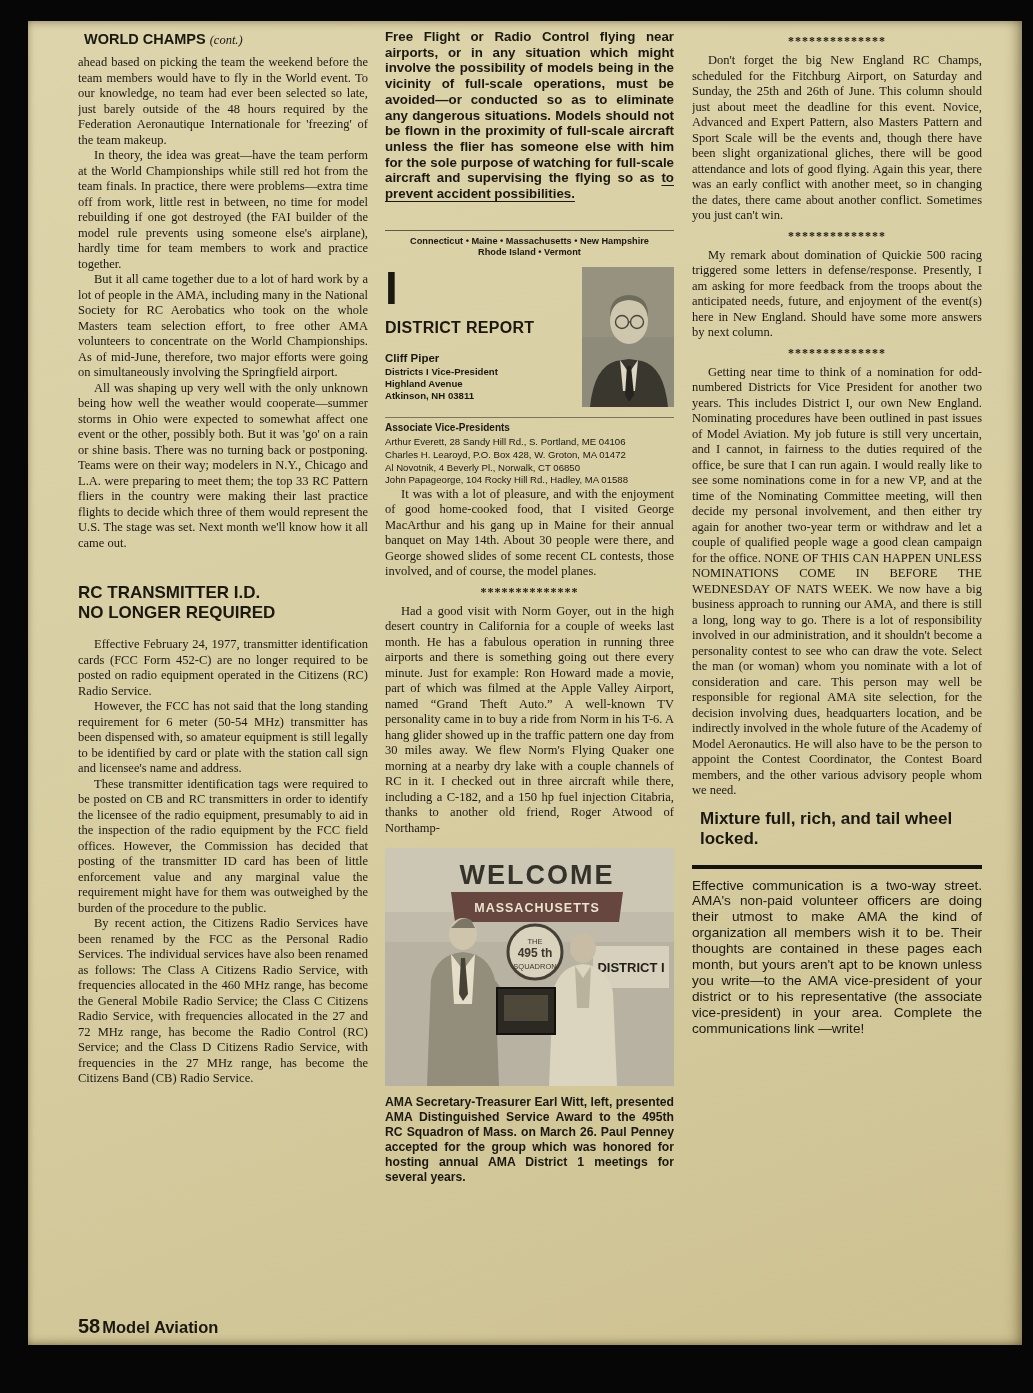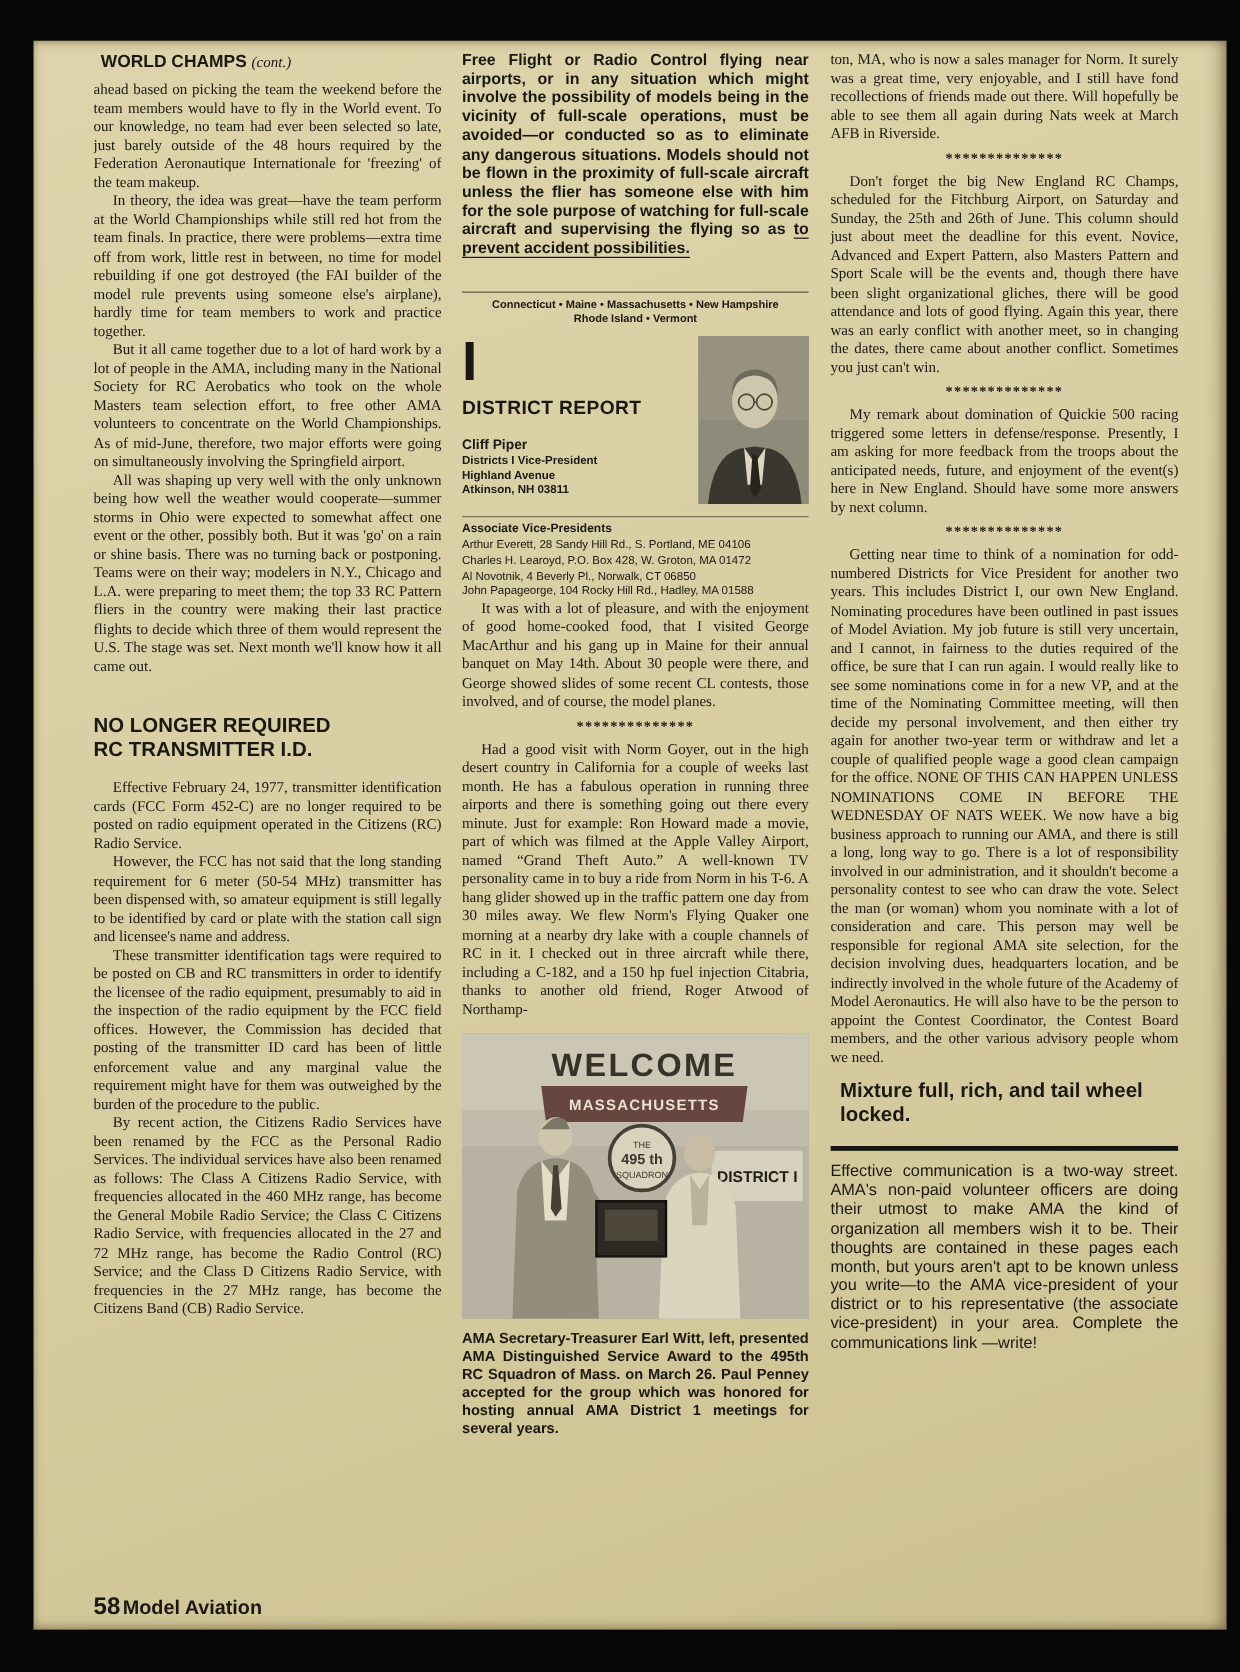--- a/index.html
+++ b/index.html
@@ -1,19 +1,19 @@
 <!DOCTYPE html>
 <html><head>
 <meta charset="utf-8">
 <style>
   html,body{margin:0;padding:0;}
   body{width:1033px;height:1393px;background:#0a0a0a;}
   .frame{position:relative;width:1033px;height:1393px;background:#060606;overflow:hidden;}
   .paper{
-    position:absolute;left:28px;top:34px;width:994px;height:1324px;
+    position:absolute;left:28px;top:21px;width:994px;height:1324px;
     background:linear-gradient(160deg,#ddd4ab 0%,#d7cda1 55%,#cdc191 100%);
     color:#1b1812;
     box-shadow:inset -9px 0 14px -6px rgba(70,55,20,.55),
                inset 0 -6px 10px -5px rgba(70,55,20,.4),
                inset 4px 0 8px -5px rgba(70,55,20,.35),
                inset 0 5px 8px -5px rgba(70,55,20,.35);
     font-family:"Liberation Serif",serif;
   }
   .col{position:absolute;top:8px;height:1288px;overflow:hidden;}
   .col-left{left:50px;width:290px;}
@@ -67,22 +67,22 @@
       <div class="h-world">
         <span class="hw-main">WORLD CHAMPS</span>
         <span class="hw-cont">(cont.)</span>
       </div>
       <p class="body first">ahead based on picking the team the weekend before the team members would have to fly in the World event. To our knowledge, no team had ever been selected so late, just barely outside of the 48 hours required by the Federation Aeronautique Internationale for 'freezing' of the team makeup.</p>
       <p class="body">In theory, the idea was great—have the team perform at the World Championships while still red hot from the team finals. In practice, there were problems—extra time off from work, little rest in between, no time for model rebuilding if one got destroyed (the FAI builder of the model rule prevents using someone else's airplane), hardly time for team members to work and practice together.</p>
       <p class="body">But it all came together due to a lot of hard work by a lot of people in the AMA, including many in the National Society for RC Aerobatics who took on the whole Masters team selection effort, to free other AMA volunteers to concentrate on the World Championships. As of mid-June, therefore, two major efforts were going on simultaneously involving the Springfield airport.</p>
       <p class="body">All was shaping up very well with the only unknown being how well the weather would cooperate—summer storms in Ohio were expected to somewhat affect one event or the other, possibly both. But it was 'go' on a rain or shine basis. There was no turning back or postponing. Teams were on their way; modelers in N.Y., Chicago and L.A. were preparing to meet them; the top 33 RC Pattern fliers in the country were making their last practice flights to decide which three of them would represent the U.S. The stage was set. Next month we'll know how it all came out.</p>
 
       <div class="h-rc">
+        <div>RC TRANSMITTER I.D.</div>
         <div>NO LONGER REQUIRED</div>
-        <div>RC TRANSMITTER I.D.</div>
       </div>
       <p class="body">Effective February 24, 1977, transmitter identification cards (FCC Form 452-C) are no longer required to be posted on radio equipment operated in the Citizens (RC) Radio Service.</p>
       <p class="body">However, the FCC has not said that the long standing requirement for 6 meter (50-54 MHz) transmitter has been dispensed with, so amateur equipment is still legally to be identified by card or plate with the station call sign and licensee's name and address.</p>
       <p class="body">These transmitter identification tags were required to be posted on CB and RC transmitters in order to identify the licensee of the radio equipment, presumably to aid in the inspection of the radio equipment by the FCC field offices. However, the Commission has decided that posting of the transmitter ID card has been of little enforcement value and any marginal value the requirement might have for them was outweighed by the burden of the procedure to the public.</p>
       <p class="body">By recent action, the Citizens Radio Services have been renamed by the FCC as the Personal Radio Services. The individual services have also been renamed as follows: The Class A Citizens Radio Service, with frequencies allocated in the 460 MHz range, has become the General Mobile Radio Service; the Class C Citizens Radio Service, with frequencies allocated in the 27 and 72 MHz range, has become the Radio Control (RC) Service; and the Class D Citizens Radio Service, with frequencies in the 27 MHz range, has become the Citizens Band (CB) Radio Service.</p>
     </div>
 
     <div class="col col-mid">
       <p class="lead">
         <span>Free Flight or Radio Control flying near airports, or in any situation which might involve the possibility of models being in the vicinity of full-scale operations, must be avoided—or conducted so as to eliminate any dangerous situations. Models should not be flown in the proximity of full-scale aircraft unless the flier has someone else with him for the sole purpose of watching for full-scale aircraft and supervising the flying so as </span><span class="lead-u">to prevent accident possibilities.</span>
@@ -157,21 +157,20 @@
           <path d="M104 134 Q116 146 112 158" stroke="#938d7c" stroke-width="11" fill="none"></path>
           <path d="M170 150 Q158 158 166 168" stroke="#dbd4bf" stroke-width="11" fill="none"></path>
           <rect x="112" y="140" width="58" height="46" fill="#2c2922" stroke="#14120d" stroke-width="2"></rect>
           <rect x="119" y="147" width="44" height="26" fill="#4e483a"></rect>
         </svg>
       </div>
       <div class="caption">AMA Secretary-Treasurer Earl Witt, left, presented AMA Distinguished Service Award to the 495th RC Squadron of Mass. on March 26. Paul Penney accepted for the group which was honored for hosting annual AMA District 1 meetings for several years.</div>
     </div>
 
     <div class="col col-right">
-      <p class="body first">ton, MA, who is now a sales manager for Norm. It surely was a great time, very enjoyable, and I still have fond recollections of friends made out there. Will hopefully be able to see them all again during Nats week at March AFB in Riverside.</p>
       <div class="sep">**************</div>
       <p class="body">Don't forget the big New England RC Champs, scheduled for the Fitchburg Airport, on Saturday and Sunday, the 25th and 26th of June. This column should just about meet the deadline for this event. Novice, Advanced and Expert Pattern, also Masters Pattern and Sport Scale will be the events and, though there have been slight organizational gliches, there will be good attendance and lots of good flying. Again this year, there was an early conflict with another meet, so in changing the dates, there came about another conflict. Sometimes you just can't win.</p>
       <div class="sep">**************</div>
       <p class="body">My remark about domination of Quickie 500 racing triggered some letters in defense/response. Presently, I am asking for more feedback from the troops about the anticipated needs, future, and enjoyment of the event(s) here in New England. Should have some more answers by next column.</p>
       <div class="sep">**************</div>
       <p class="body">Getting near time to think of a nomination for odd-numbered Districts for Vice President for another two years. This includes District I, our own New England. Nominating procedures have been outlined in past issues of Model Aviation. My job future is still very uncertain, and I cannot, in fairness to the duties required of the office, be sure that I can run again. I would really like to see some nominations come in for a new VP, and at the time of the Nominating Committee meeting, will then decide my personal involvement, and then either try again for another two-year term or withdraw and let a couple of qualified people wage a good clean campaign for the office. NONE OF THIS CAN HAPPEN UNLESS NOMINATIONS COME IN BEFORE THE WEDNESDAY OF NATS WEEK. We now have a big business approach to running our AMA, and there is still a long, long way to go. There is a lot of responsibility involved in our administration, and it shouldn't become a personality contest to see who can draw the vote. Select the man (or woman) whom you nominate with a lot of consideration and care. This person may well be responsible for regional AMA site selection, for the decision involving dues, headquarters location, and be indirectly involved in the whole future of the Academy of Model Aeronautics. He will also have to be the person to appoint the Contest Coordinator, the Contest Board members, and the other various advisory people whom we need.</p>
       <div class="signoff">Mixture full, rich, and tail wheel locked.</div>
 
       <div class="endbox">
         <p class="endbox-text">Effective communication is a two-way street. AMA's non-paid volunteer officers are doing their utmost to make AMA the kind of organization all members wish it to be. Their thoughts are contained in these pages each month, but yours aren't apt to be known unless you write—to the AMA vice-president of your district or to his representative (the associate vice-president) in your area. Complete the communications link —write!</p>

